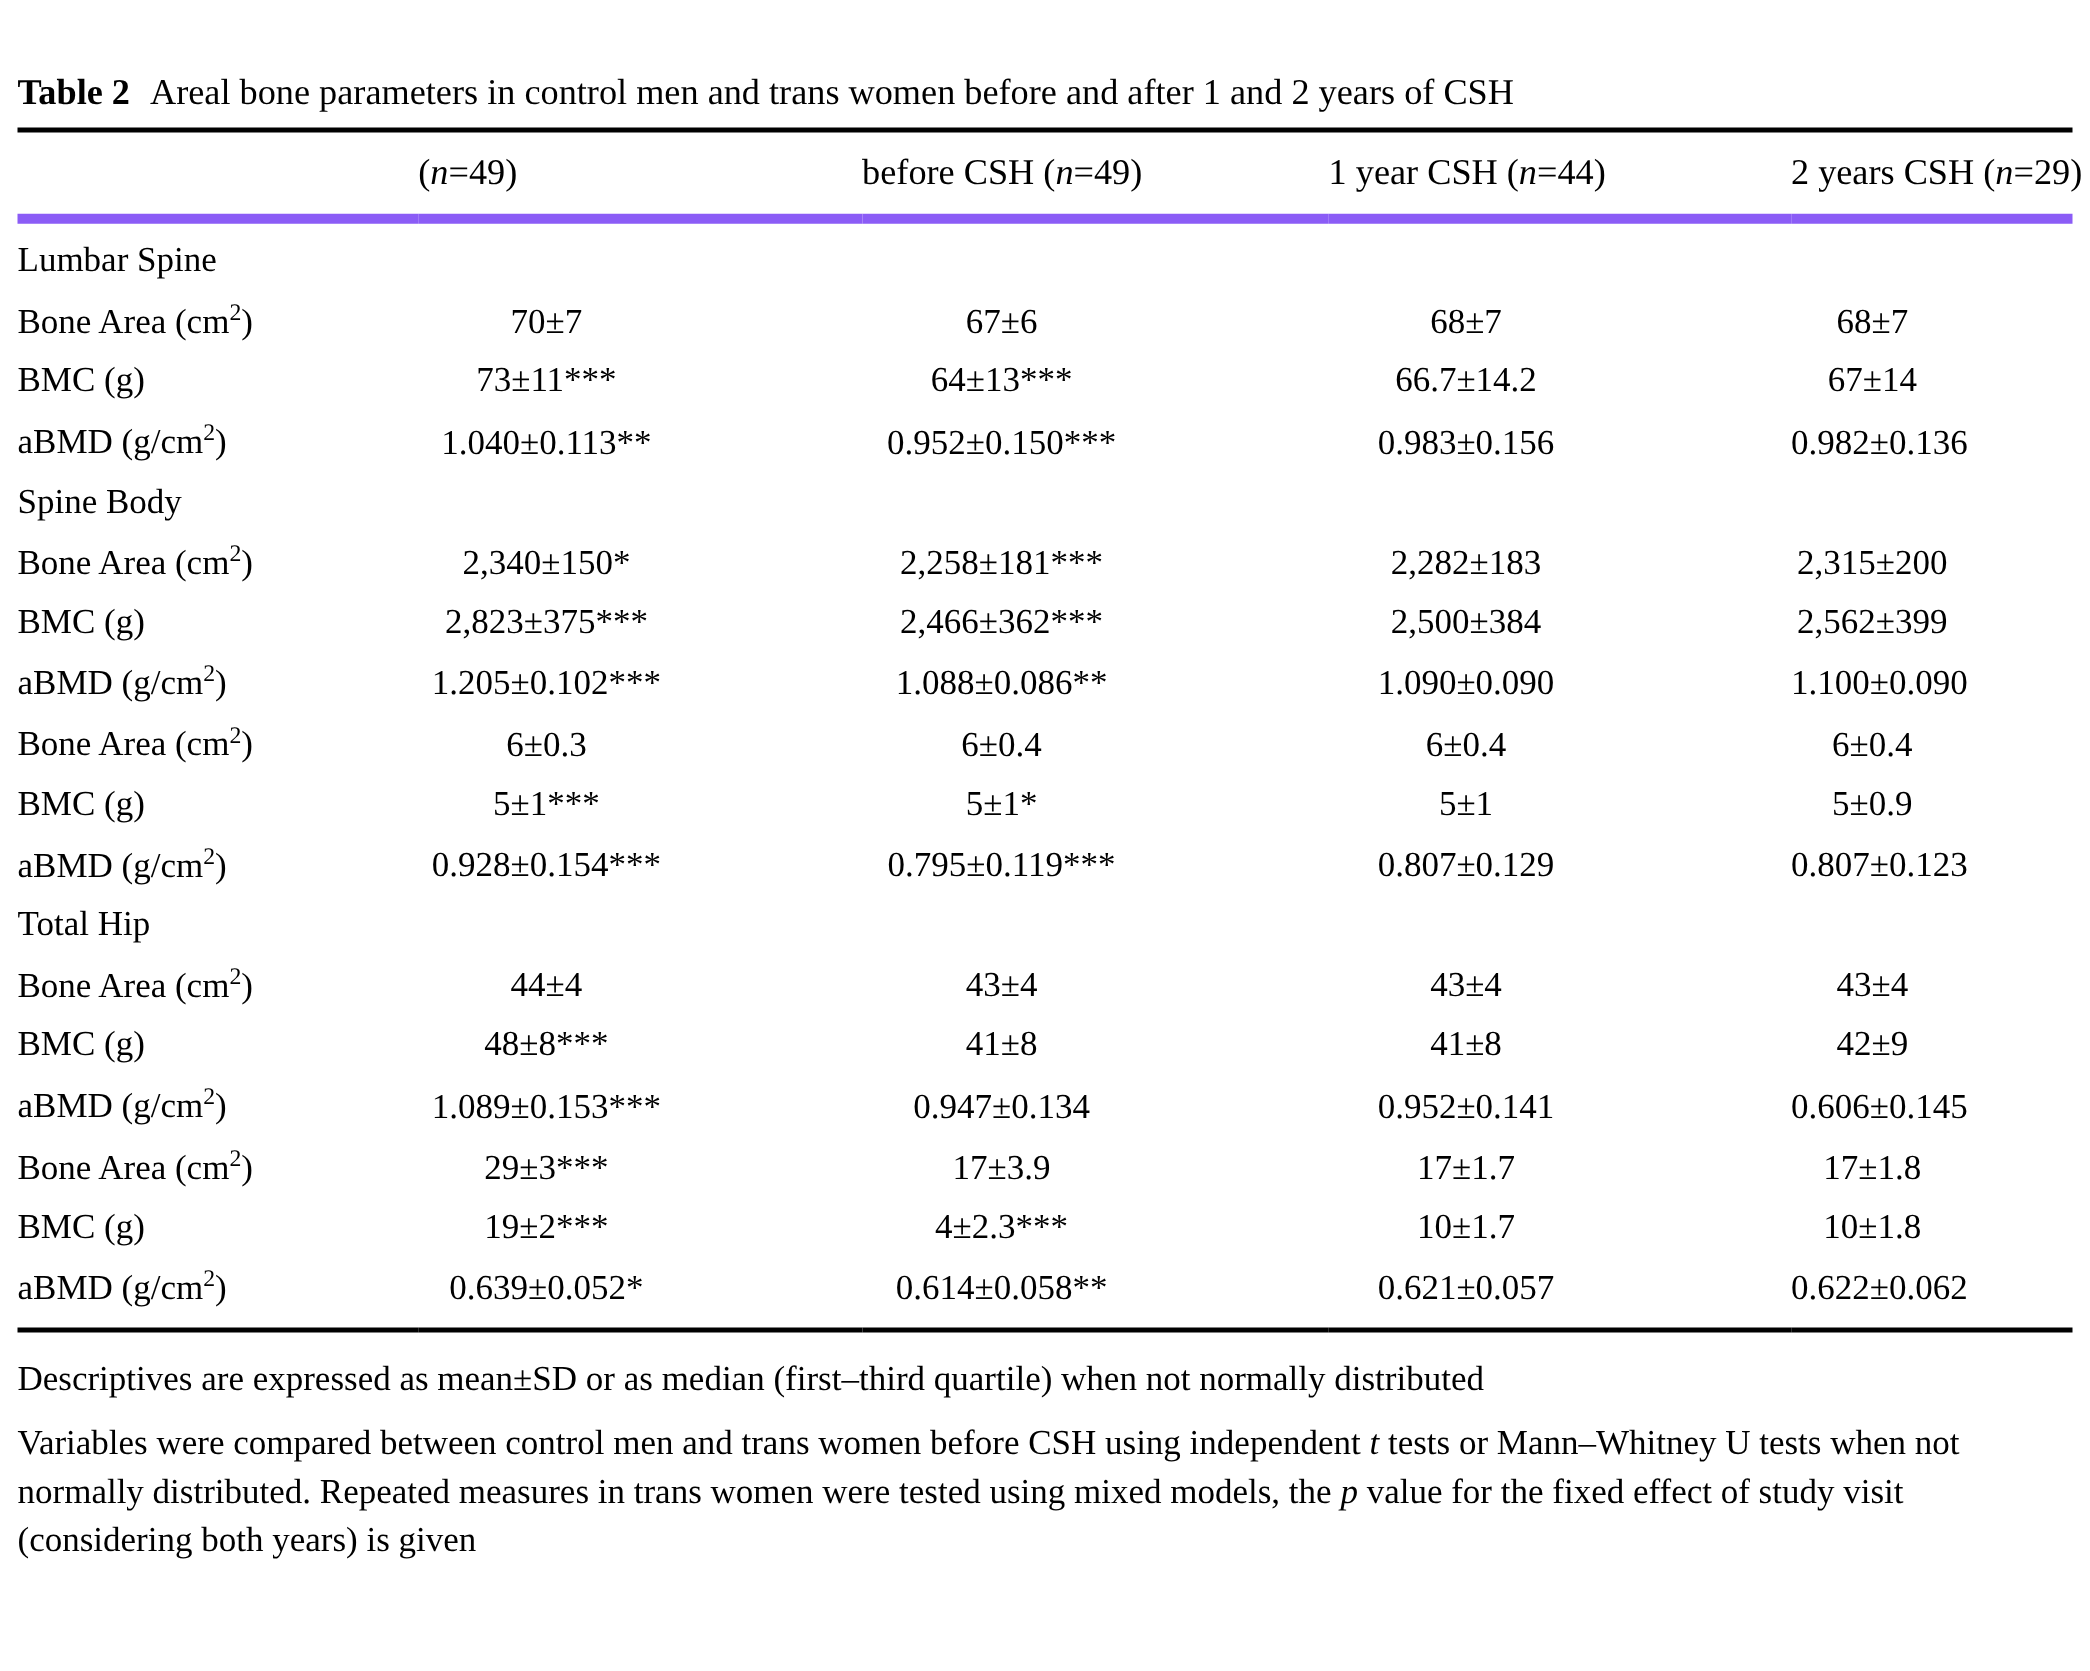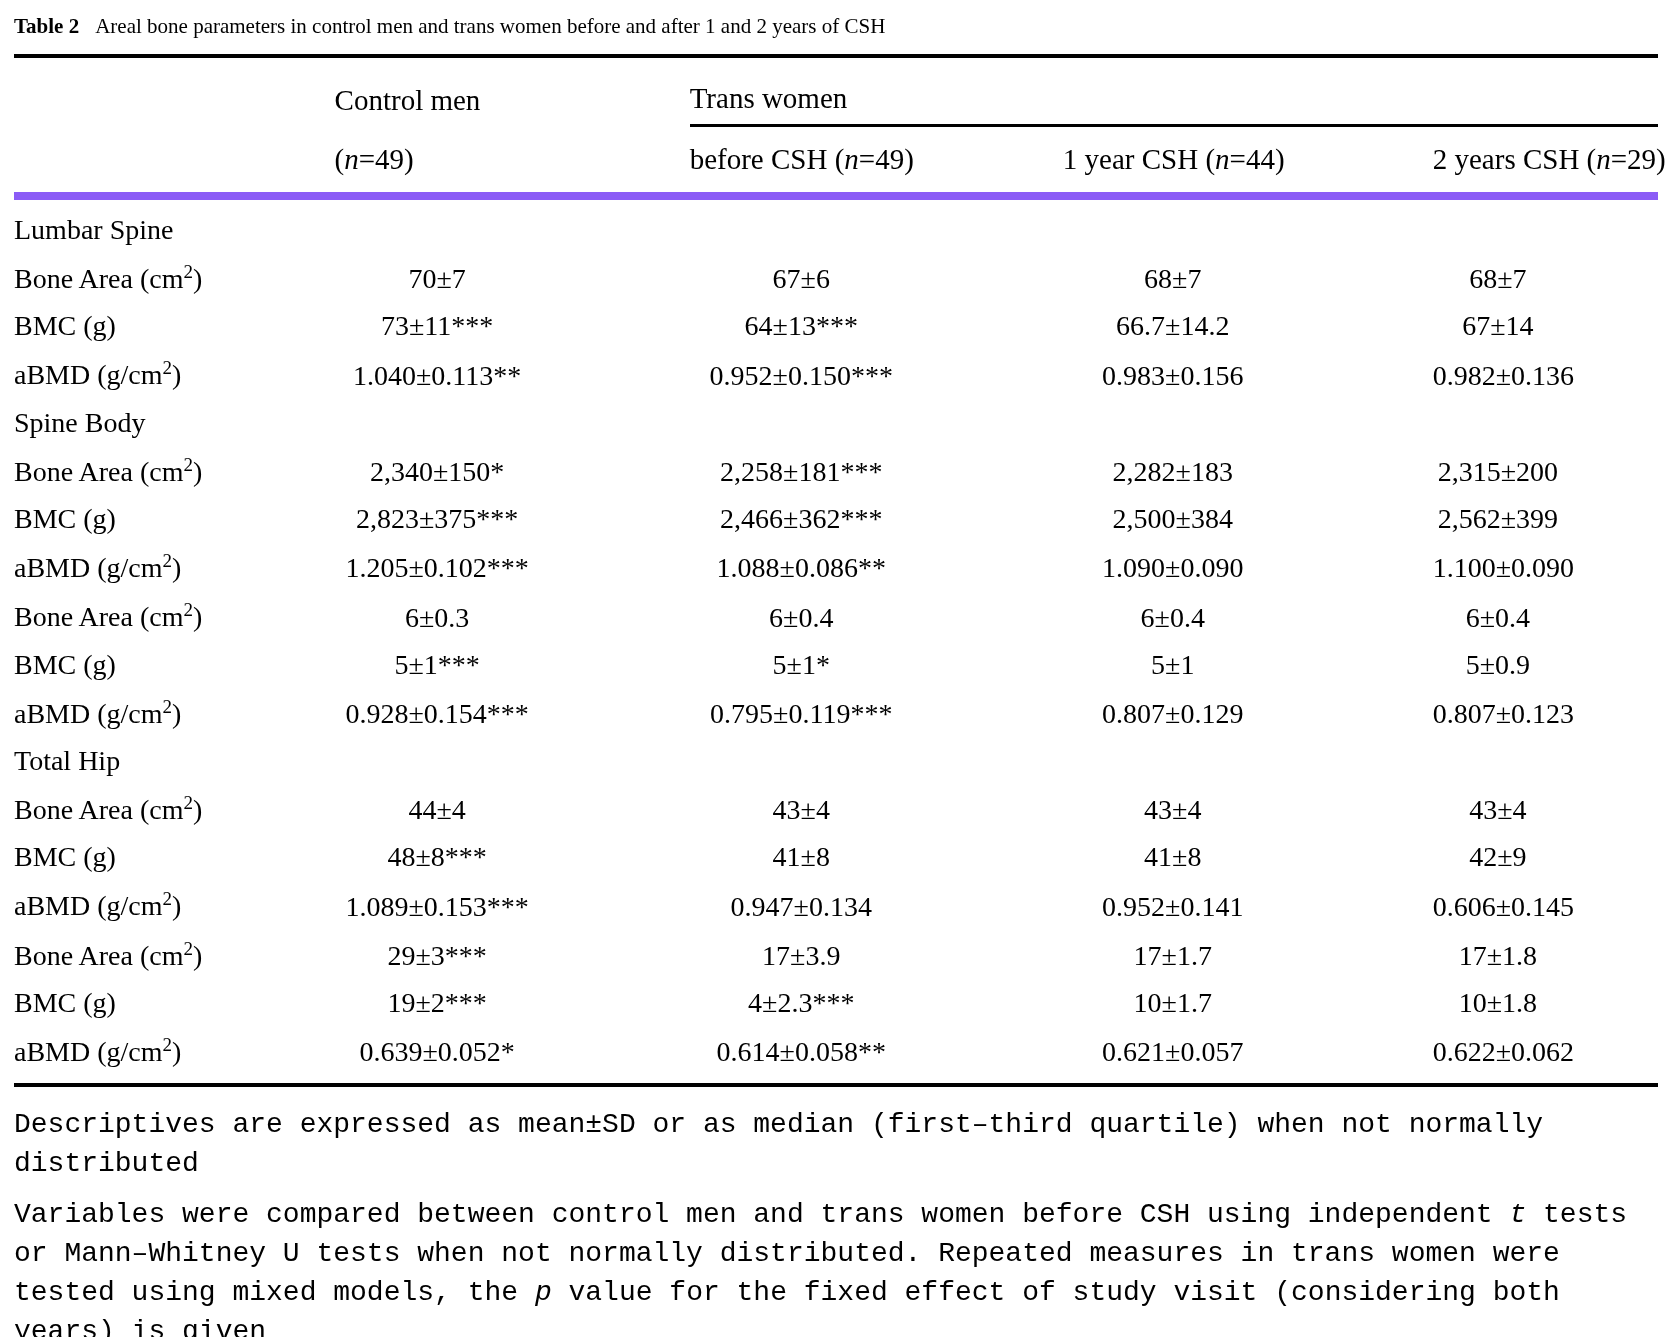--- a/index.html
+++ b/index.html
@@ -7,24 +7,25 @@
     width: 1672px;
     height: 1337px;
     box-sizing: border-box;
     padding: 8px 14px 0 14px;
     background: #ffffff;
     color: #000000;
     font-family: "Liberation Serif", "DejaVu Serif", serif;
     overflow: hidden;
   }
   .title {
-    font-size: 21px;
+    font-size: 29px;
     line-height: 36px;
     padding-bottom: 10px;
     border-bottom: 4px solid #000;
+    margin-top: 48px;
   }
   .title .tbl-label { font-weight: bold; margin-right: 16px; }
   table.main {
     width: 100%;
     border-collapse: collapse;
     table-layout: fixed;
   }
   thead th {
     font-weight: normal;
     text-align: left;
@@ -44,46 +45,41 @@
   td.section-label { }
   td.row-label { white-space: nowrap; }
   td.row-label sup, td.section-label sup { font-size: 19px; }
   td.value-cell {
     text-align: center;
     white-space: nowrap;
     padding-right: 150px;
   }
   td.value-cell.last { padding-right: 95px; }
   .footnotes { padding-top: 18px; font-size: 28px; }
-  .fn { margin: 0 0 12px 0; line-height: 39px; font-family: Liberation Mono, monospace; }
+  .fn { margin: 0 0 12px 0; line-height: 39px; }
   .footnotes i, thead i, .fn i { font-style: italic; }
 </style>
 </head>
 <body>
 
 <div class="page">
 
   <div class="title">
     <span class="tbl-label">Table 2</span><span>Areal bone parameters in control men and trans women before and after 1 and 2 years of CSH</span>
   </div>
 
   <table class="main">
     <colgroup>
       <col style="width:19.5%">
       <col style="width:21.6%">
       <col style="width:22.7%">
       <col style="width:22.5%">
       <col style="width:13.7%">
     </colgroup>
     <thead>
-      <tr class="group-row">
-        <th></th>
-        <th>Control men</th>
-        <th class="trans-span" colspan="3">Trans women</th>
-      </tr>
       <tr class="sub-row">
         <th></th>
         <th>(<i>n</i>=49)</th>
         <th>before CSH (<i>n</i>=49)</th>
         <th>1 year CSH (<i>n</i>=44)</th>
         <th>2 years CSH (<i>n</i>=29)</th>
       </tr>
     </thead>
     <tbody>
         <tr>

